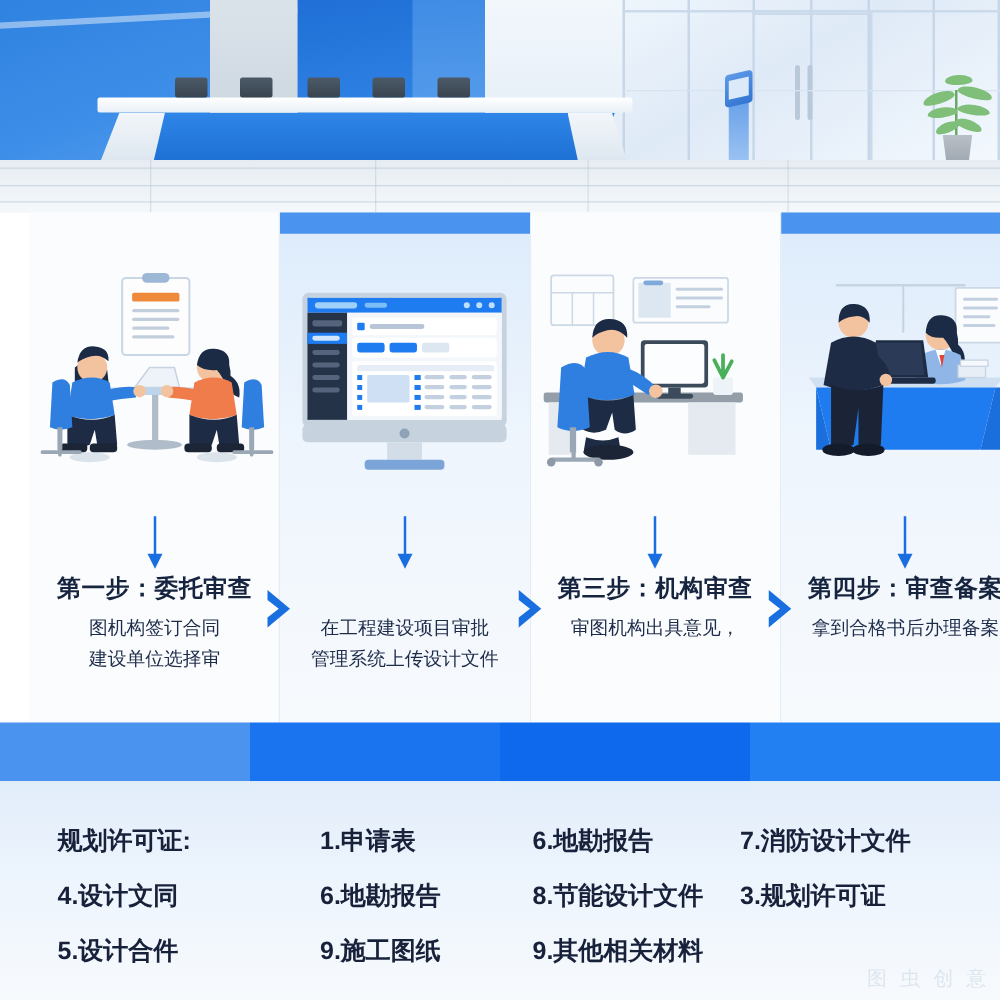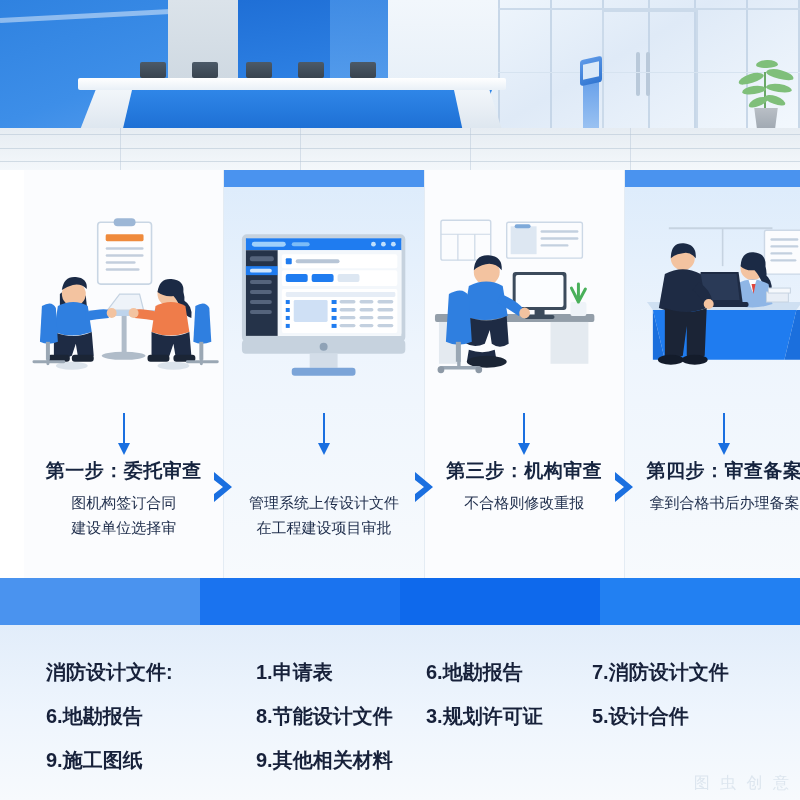--- a/index.html
+++ b/index.html
@@ -311,22 +311,22 @@
       <div class="chev" style="right:-13px;">
         <svg viewBox="0 0 26 34" width="26" height="34">
           <polygon points="4,2 22,17 4,32 4,24 13,17 4,10" fill="#1a6fe0"></polygon>
         </svg>
       </div>
       <div class="down-arrow">
         <div class="shaft"></div>
           <div class="head"></div>
       </div>
       <div class="step-desc">
+        <div>在工程建设项目审批</div>
         <div>管理系统上传设计文件</div>
-        <div>在工程建设项目审批</div>
       </div>
     </div>
 
     <div class="col">
 
       <div class="art">
         <svg viewBox="0 0 200 190" width="100%" height="100%">
 
           <rect x="16" y="10" width="50" height="40" rx="2" fill="#fbfcfe" stroke="#ccd8e6" stroke-width="1.4"></rect>
           <line x1="16" y1="24" x2="66" y2="24" stroke="#ccd8e6" stroke-width="1.2"></line>
@@ -371,21 +371,21 @@
         <svg viewBox="0 0 26 34" width="26" height="34">
           <polygon points="4,2 22,17 4,32 4,24 13,17 4,10" fill="#1a6fe0"></polygon>
         </svg>
       </div>
       <div class="down-arrow">
         <div class="shaft"></div>
           <div class="head"></div>
       </div>
       <div class="step-title">第三步：机构审查</div>
       <div class="step-desc">
-        <div>不合格则修改重报</div>
+        <div>审图机构出具意见，</div>
       </div>
     </div>
 
     <div class="col tinted">
       <div class="col-cap"></div>
       <div class="art">
         <svg viewBox="0 0 200 190" width="100%" height="100%">
 
           <line x1="44" y1="18" x2="148" y2="18" stroke="#c6d3e1" stroke-width="2"></line>
           <line x1="98" y1="18" x2="98" y2="56" stroke="#c6d3e1" stroke-width="1.6"></line>
@@ -437,25 +437,26 @@
 
   <div class="bluebar">
     <span class="bb1"></span>
     <span class="bb2"></span>
     <span class="bb3"></span>
     <span class="bb4"></span>
   </div>
 
   <div class="materials">
     <div class="mat-grid">
-      <div class="mat-cell">消防设计文件:</div>
+      <div class="mat-cell">规划许可证:</div>
       <div class="mat-cell">1.申请表</div>
       <div class="mat-cell">6.地勘报告</div>
       <div class="mat-cell">7.消防设计文件</div>
 
+      <div class="mat-cell">4.设计文同</div>
       <div class="mat-cell">6.地勘报告</div>
       <div class="mat-cell">8.节能设计文件</div>
 
       <div class="mat-cell">3.规划许可证</div>
       <div class="mat-cell">5.设计合件</div>
       <div class="mat-cell">9.施工图纸</div>
       <div class="mat-cell">9.其他相关材料</div>
     </div>
     <div class="watermark">图 虫 创 意</div>
   </div>

